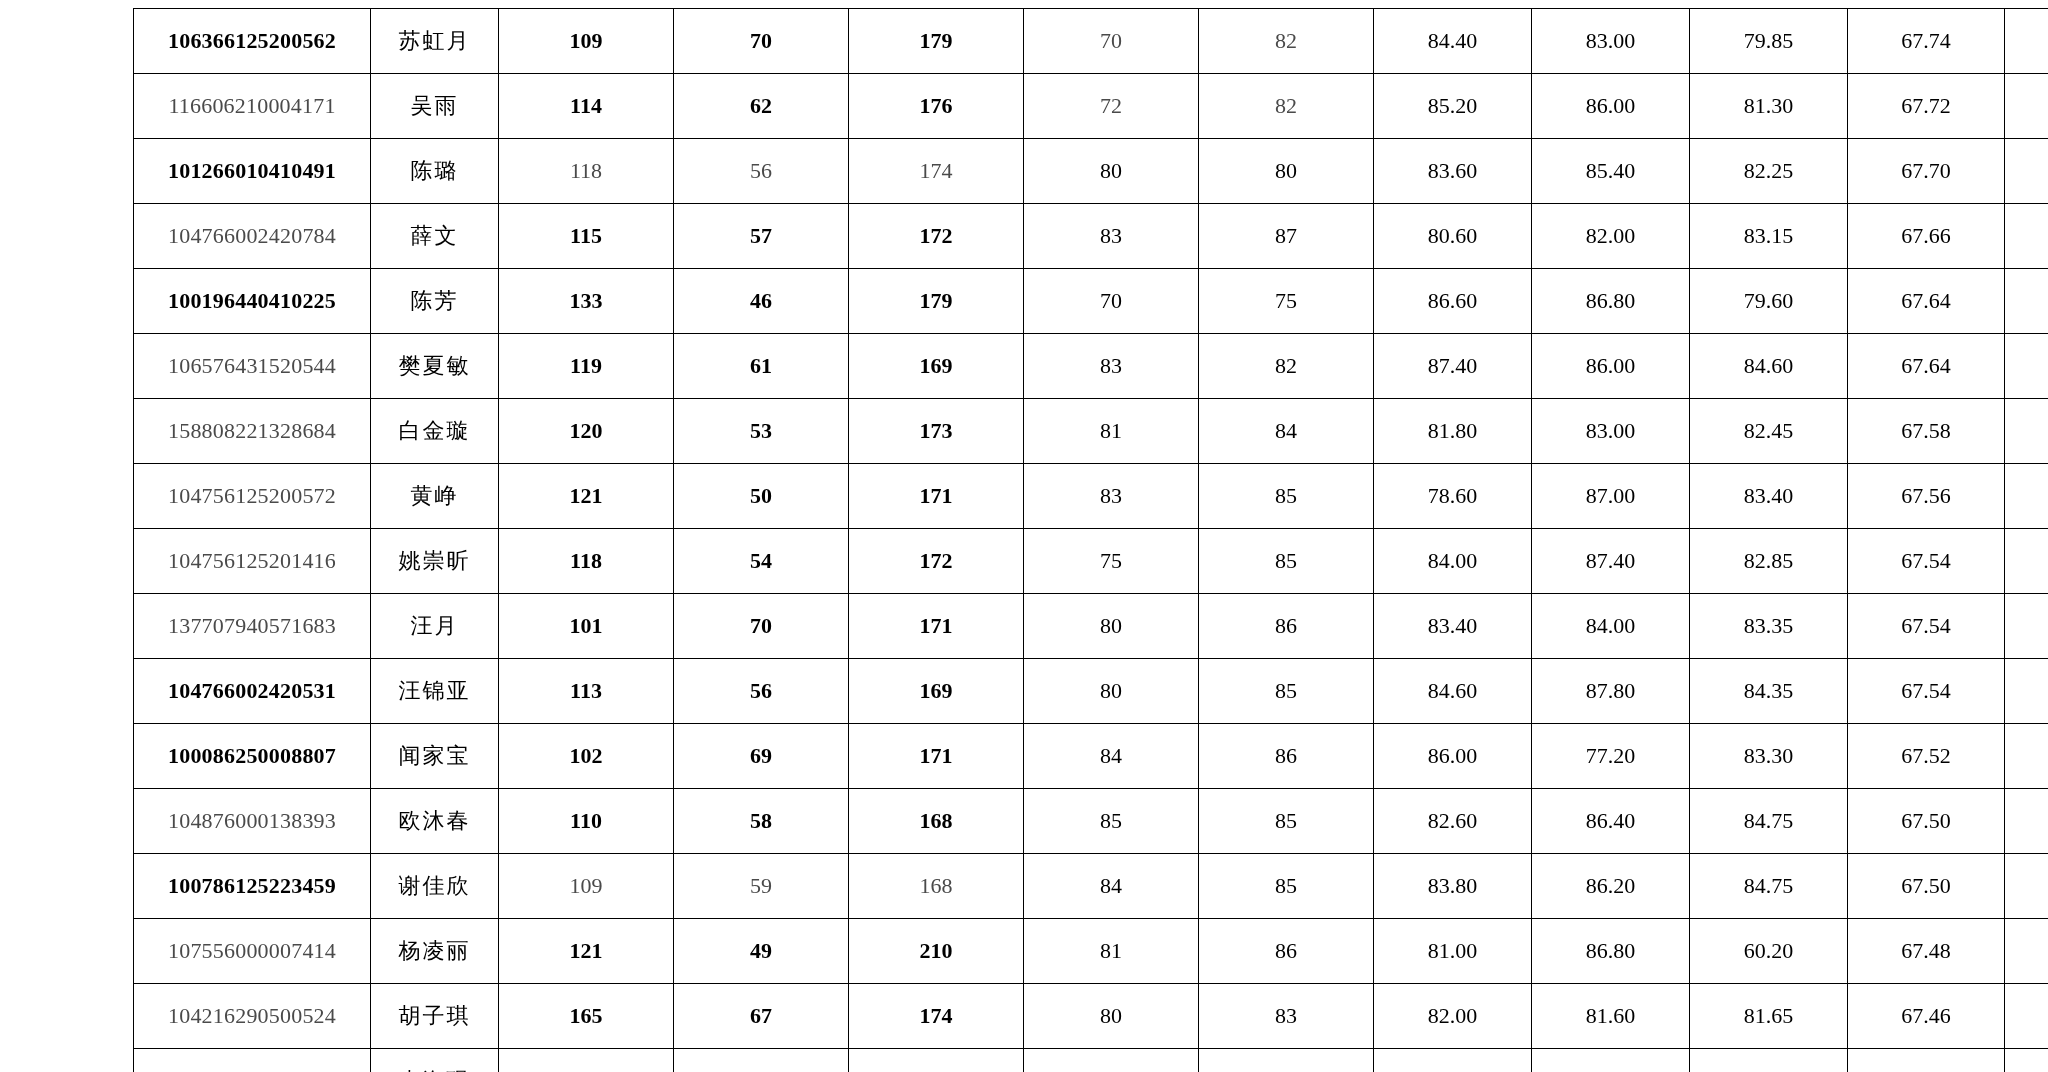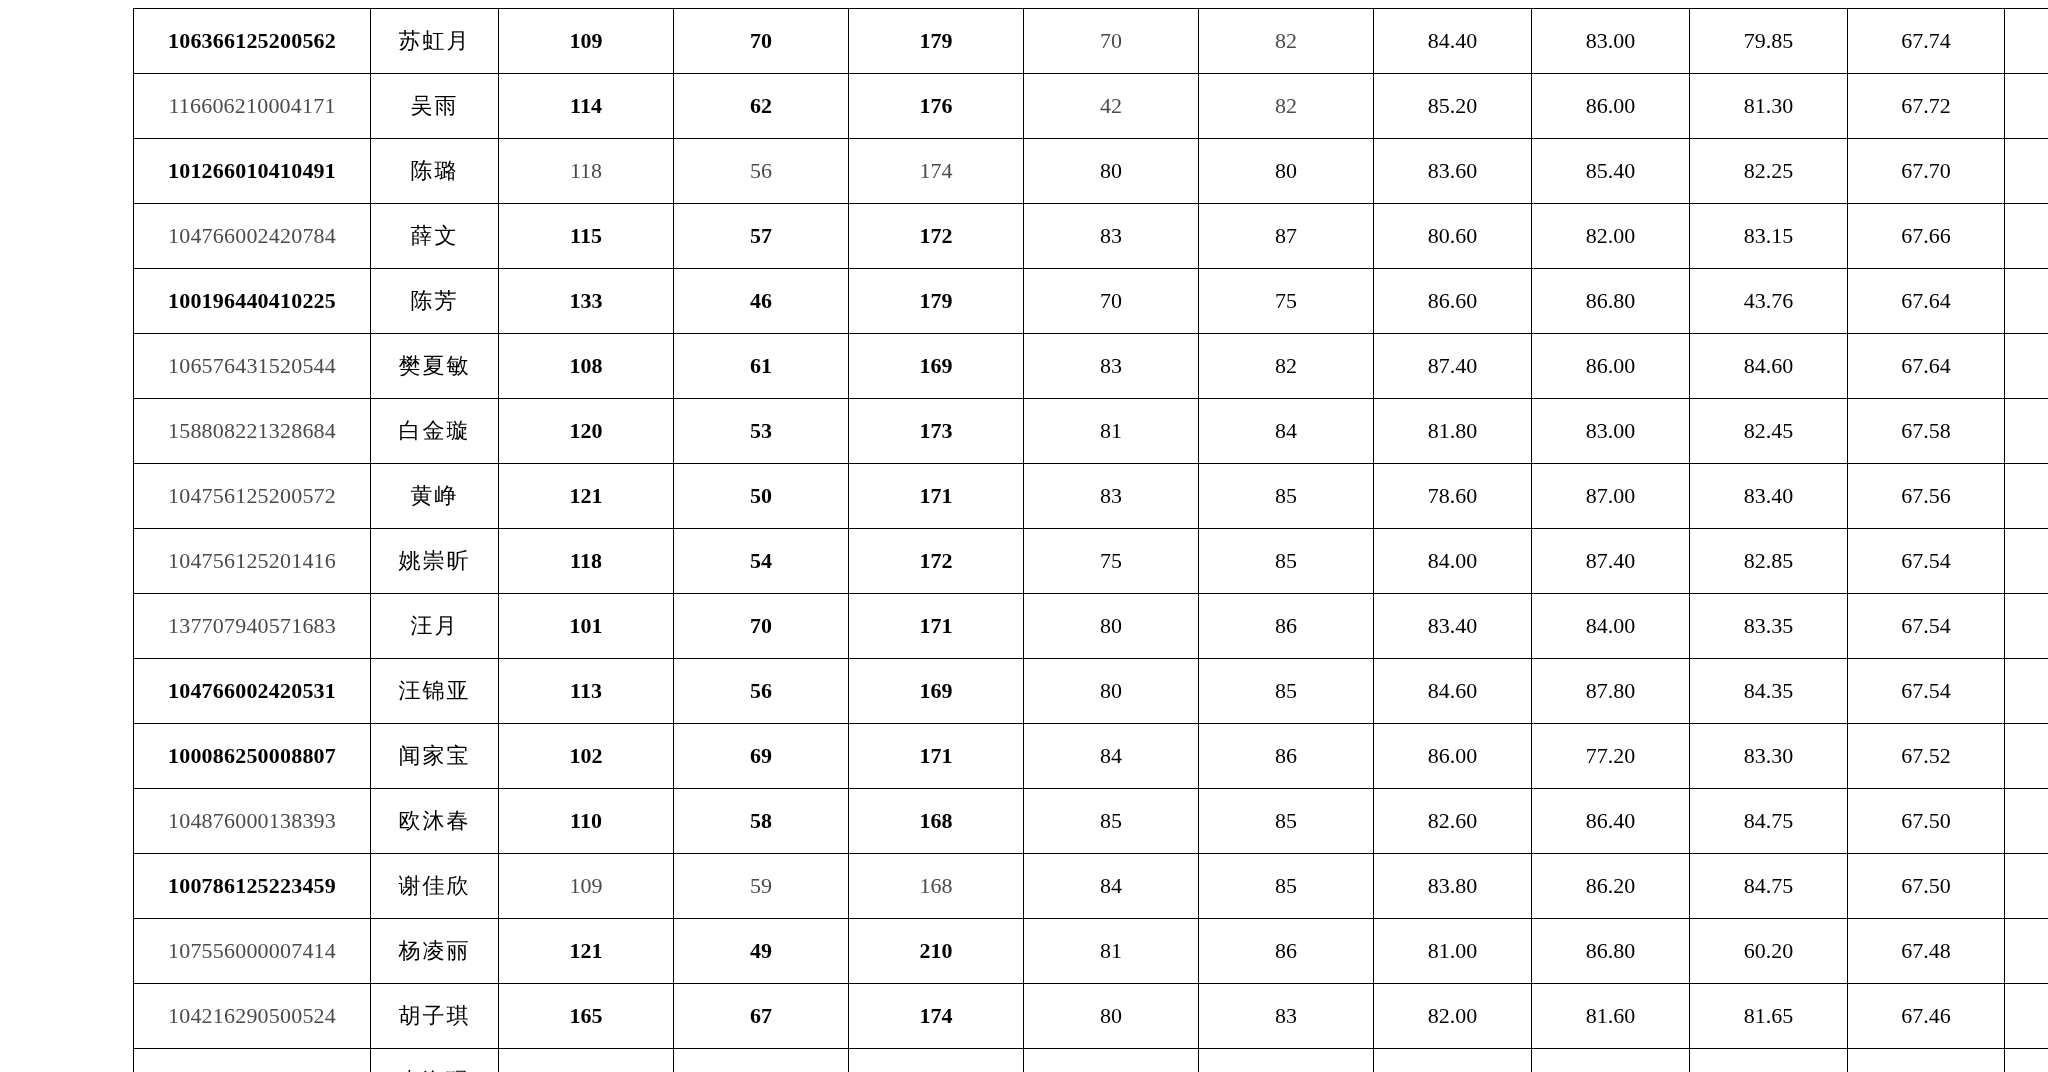--- a/index.html
+++ b/index.html
@@ -91,21 +91,21 @@
           <td>79.85</td>
           <td>67.74</td>
           <td></td>
         </tr>
         <tr>
           <td class="idcell light">116606210004171</td>
           <td class="namecell">吴雨</td>
           <td class="bold">114</td>
           <td class="bold">62</td>
           <td class="bold">176</td>
-          <td class="light">42</td>
+          <td class="light">72</td>
           <td class="light">82</td>
           <td>85.20</td>
           <td>86.00</td>
           <td>81.30</td>
           <td>67.72</td>
           <td></td>
         </tr>
         <tr>
           <td class="idcell bold">101266010410491</td>
           <td class="namecell">陈璐</td>
@@ -137,28 +137,28 @@
         <tr>
           <td class="idcell bold">100196440410225</td>
           <td class="namecell">陈芳</td>
           <td class="bold">133</td>
           <td class="bold">46</td>
           <td class="bold">179</td>
           <td>70</td>
           <td>75</td>
           <td>86.60</td>
           <td>86.80</td>
-          <td>43.76</td>
+          <td>79.60</td>
           <td>67.64</td>
           <td></td>
         </tr>
         <tr>
           <td class="idcell light">106576431520544</td>
           <td class="namecell">樊夏敏</td>
-          <td class="bold">108</td>
+          <td class="bold">119</td>
           <td class="bold">61</td>
           <td class="bold">169</td>
           <td>83</td>
           <td>82</td>
           <td>87.40</td>
           <td>86.00</td>
           <td>84.60</td>
           <td>67.64</td>
           <td></td>
         </tr>

